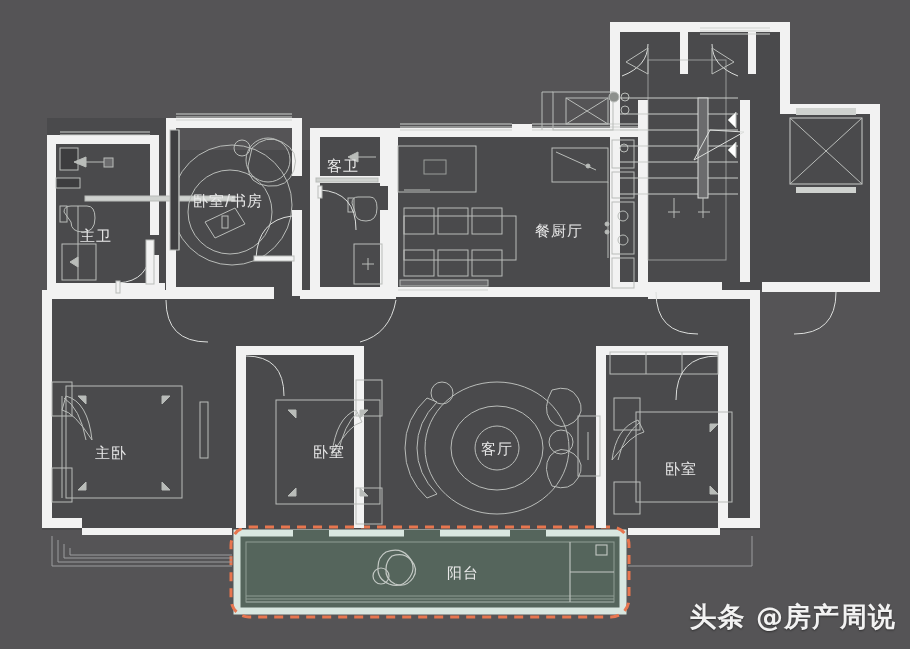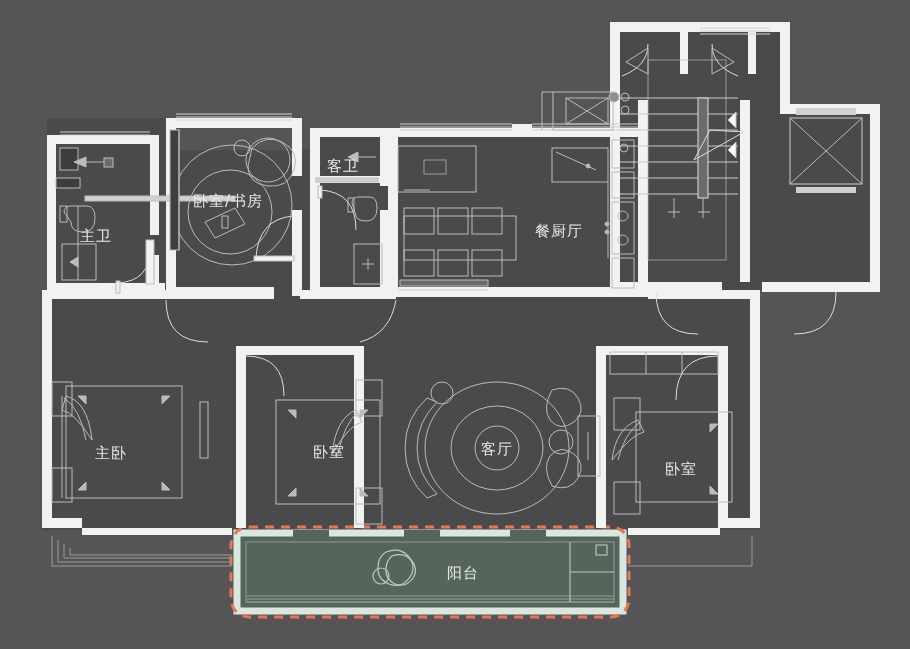--- a/index.html
+++ b/index.html
@@ -373,13 +373,14 @@
     <text class="room-label" x="343" y="166">客卫</text>
     <text class="room-label" x="559" y="231">餐厨厅</text>
     <text class="room-label" x="111" y="453">主卧</text>
     <text class="room-label" x="329" y="452">卧室</text>
     <text class="room-label" x="497" y="449">客厅</text>
     <text class="room-label" x="681" y="469">卧室</text>
     <text class="room-label" x="463" y="573">阳台</text>
 
   </svg>
 
+  <div id="watermark">头条 @房产周说</div>
 </div>
 
 </body></html>

